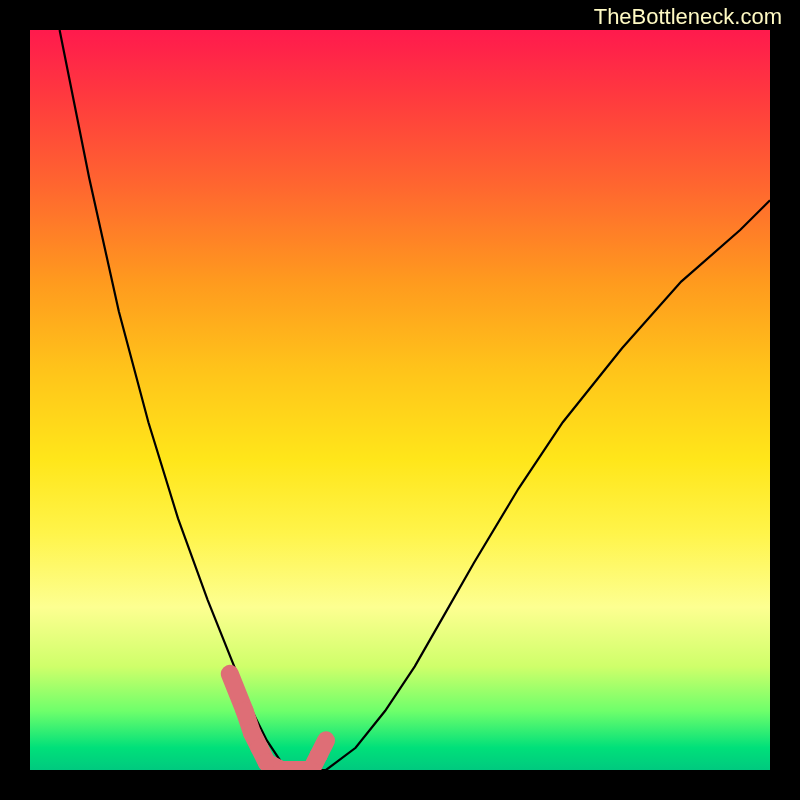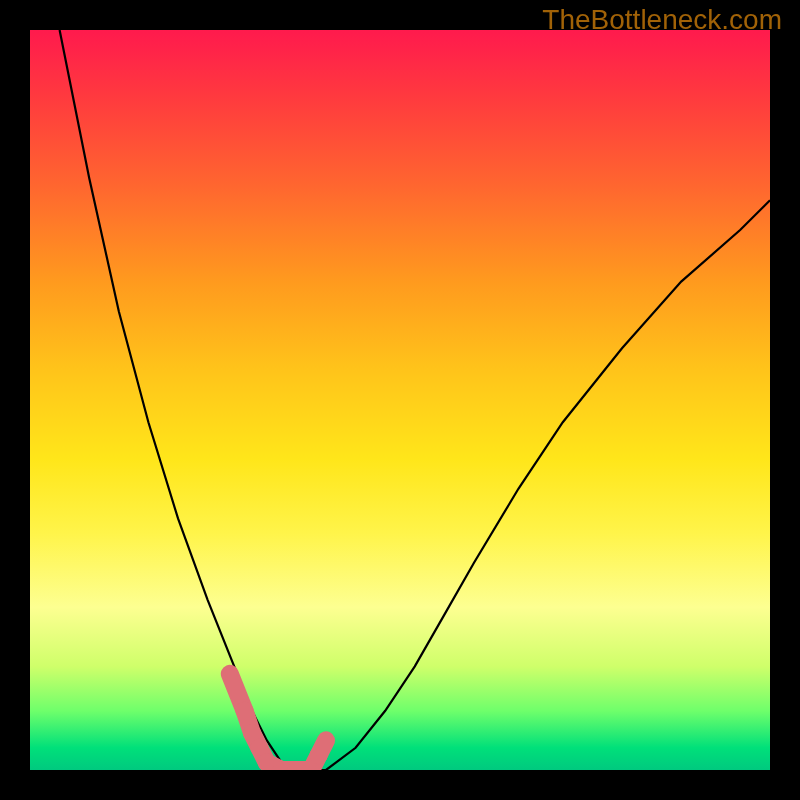--- a/index.html
+++ b/index.html
@@ -8,22 +8,22 @@
     width: 800px;
     height: 800px;
     background: #000;
     position: relative;
     font-family: Arial, sans-serif;
   }
   .watermark {
     position: absolute;
     top: 4px;
     right: 18px;
-    color: #a16207;
-    font-size: 28px;
+    color: #fef9c3;
+    font-size: 22px;
     font-weight: 500;
     z-index: 10;
   }
   .plot-area {
     position: absolute;
     left: 30px;
     top: 30px;
     width: 740px;
     height: 740px;
     background: linear-gradient(to bottom,

